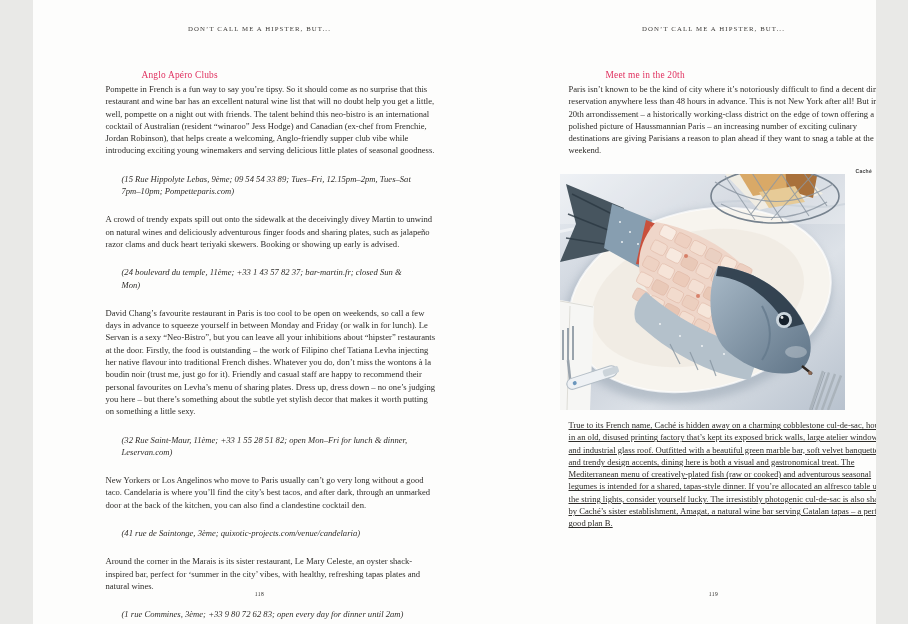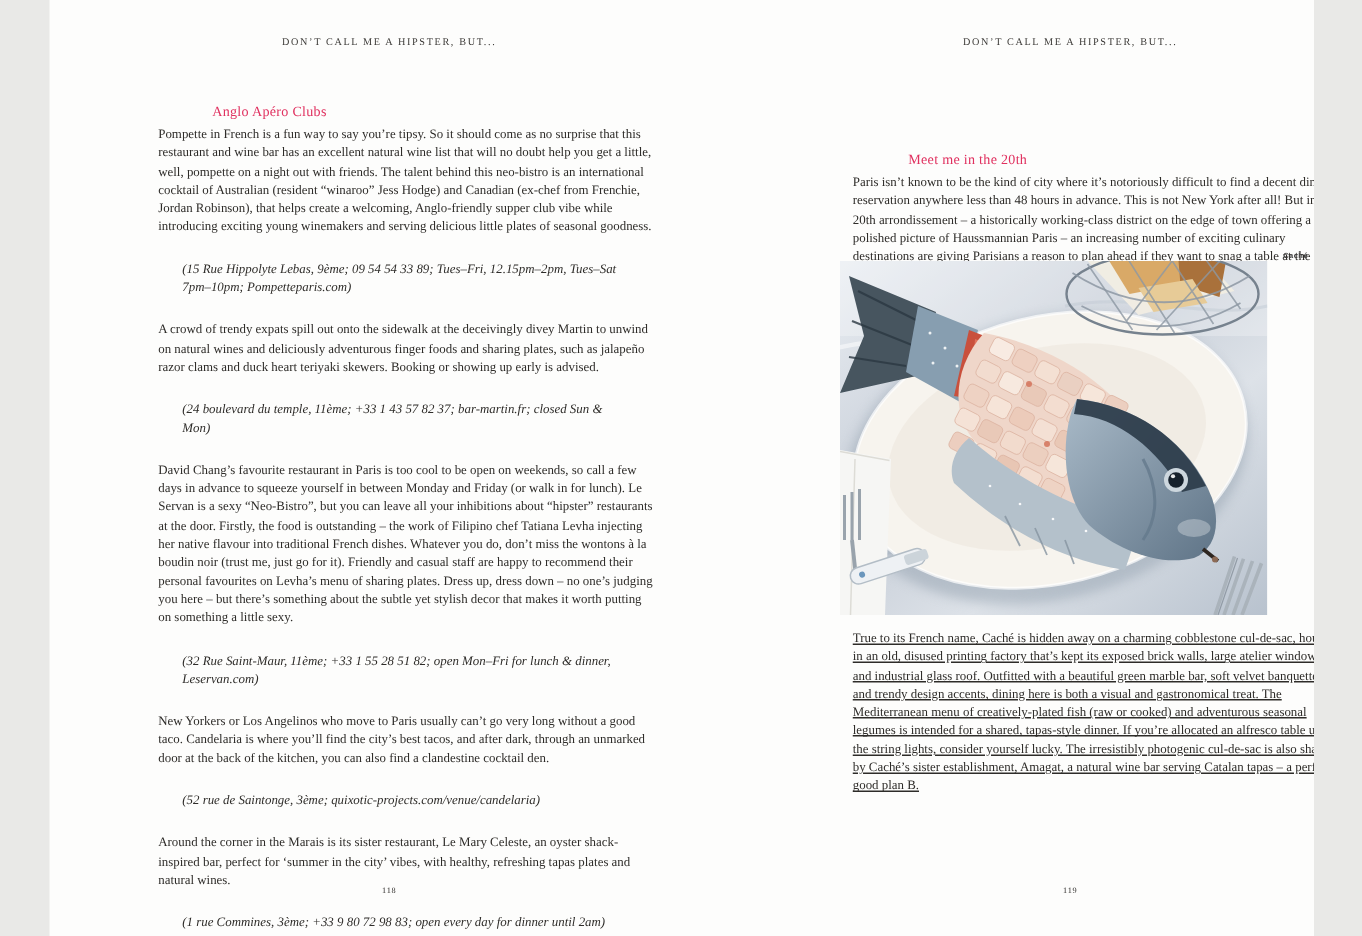--- a/index.html
+++ b/index.html
@@ -14,21 +14,21 @@
     position:absolute;top:25px;left:0;right:0;text-align:center;
     font-size:6.8px;letter-spacing:1.1px;color:#3d3b38;font-weight:normal;
   }
   .column{position:absolute;font-size:8.6px;line-height:12.3px;text-align:left;}
   .page-left .column{left:73px;top:68px;width:331px;}
   .page-right .intro-column{left:82px;top:68px;width:327px;}
   .section-heading{
     color:var(--accent,#e0305f);margin:0 0 1px 36px;font-size:9.4px;line-height:14px;
     font-weight:normal;letter-spacing:.2px;
   }
-  .page-right .section-heading{margin-left:37px;margin-top:32px;}
+  .page-right .section-heading{margin-left:37px;}
   .para-group{margin:0 0 11.5px 0;}
   .para-body{margin:0;}
   .para-info{margin:16px;font-style:italic;}
   .photo-wrap{position:absolute;left:73px;top:174px;width:285px;height:236px;overflow:hidden;}
   .photo-wrap svg{display:block;}
   .photo-caption{
     position:absolute;left:369px;top:168px;font-family:"Liberation Sans",sans-serif;
     font-size:5px;font-weight:bold;color:#3a3a3a;letter-spacing:.3px;
   }
   .lower-column{position:absolute;left:82px;top:419px;width:327px;font-size:8.6px;line-height:12.3px;text-decoration:underline;}
@@ -53,25 +53,25 @@
       <div class="para-group">
         <p class="para-body">A crowd of trendy expats spill out onto the sidewalk at the deceivingly divey Martin to unwind on natural wines and deliciously adventurous finger foods and sharing plates, such as jalapeño razor clams and duck heart teriyaki skewers. Booking or showing up early is advised.</p>
         <p class="para-info">(24 boulevard du temple, 11ème; +33 1 43 57 82 37; bar-martin.fr; closed Sun &amp; Mon)</p>
       </div>
       <div class="para-group">
         <p class="para-body">David Chang’s favourite restaurant in Paris is too cool to be open on weekends, so call a few days in advance to squeeze yourself in between Monday and Friday (or walk in for lunch). Le Servan is a sexy “Neo-Bistro”, but you can leave all your inhibitions about “hipster” restaurants at the door. Firstly, the food is outstanding – the work of Filipino chef Tatiana Levha injecting her native flavour into traditional French dishes. Whatever you do, don’t miss the wontons à la boudin noir (trust me, just go for it). Friendly and casual staff are happy to recommend their personal favourites on Levha’s menu of sharing plates. Dress up, dress down – no one’s judging you here – but there’s something about the subtle yet stylish decor that makes it worth putting on something a little sexy.</p>
         <p class="para-info">(32 Rue Saint-Maur, 11ème; +33 1 55 28 51 82; open Mon–Fri for lunch &amp; dinner, Leservan.com)</p>
       </div>
       <div class="para-group">
         <p class="para-body">New Yorkers or Los Angelinos who move to Paris usually can’t go very long without a good taco. Candelaria is where you’ll find the city’s best tacos, and after dark, through an unmarked door at the back of the kitchen, you can also find a clandestine cocktail den.</p>
-        <p class="para-info">(52 rue de Saintonge, 3ème; quixotic-projects.com/venue/candelaria)</p>
+        <p class="para-info">(41 rue de Saintonge, 3ème; quixotic-projects.com/venue/candelaria)</p>
       </div>
       <div class="para-group">
         <p class="para-body">Around the corner in the Marais is its sister restaurant, Le Mary Celeste, an oyster shack-inspired bar, perfect for ‘summer in the city’ vibes, with healthy, refreshing tapas plates and natural wines.</p>
-        <p class="para-info">(1 rue Commines, 3ème; +33 9 80 72 98 83; open every day for dinner until 2am)</p>
+        <p class="para-info">(1 rue Commines, 3ème; +33 9 80 72 62 83; open every day for dinner until 2am)</p>
       </div>
     </div>
     <div class="page-number">118</div>
   </div>
 
   <div class="page page-right">
     <div class="running-header">DON’T CALL ME A HIPSTER, BUT...</div>
 
     <div class="column intro-column">
       <h2 class="section-heading">Meet me in the 20th</h2>

